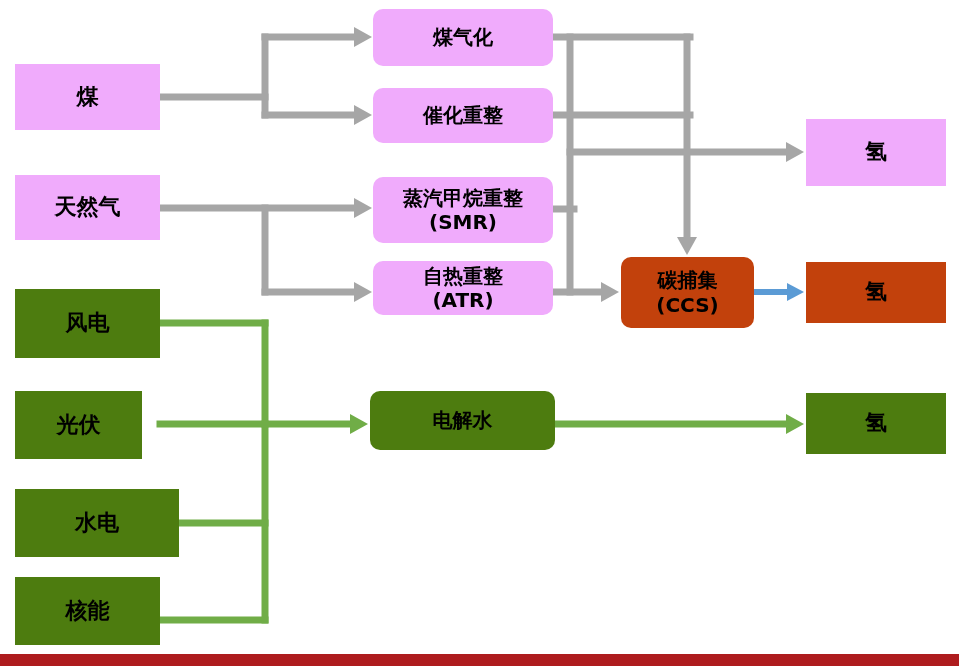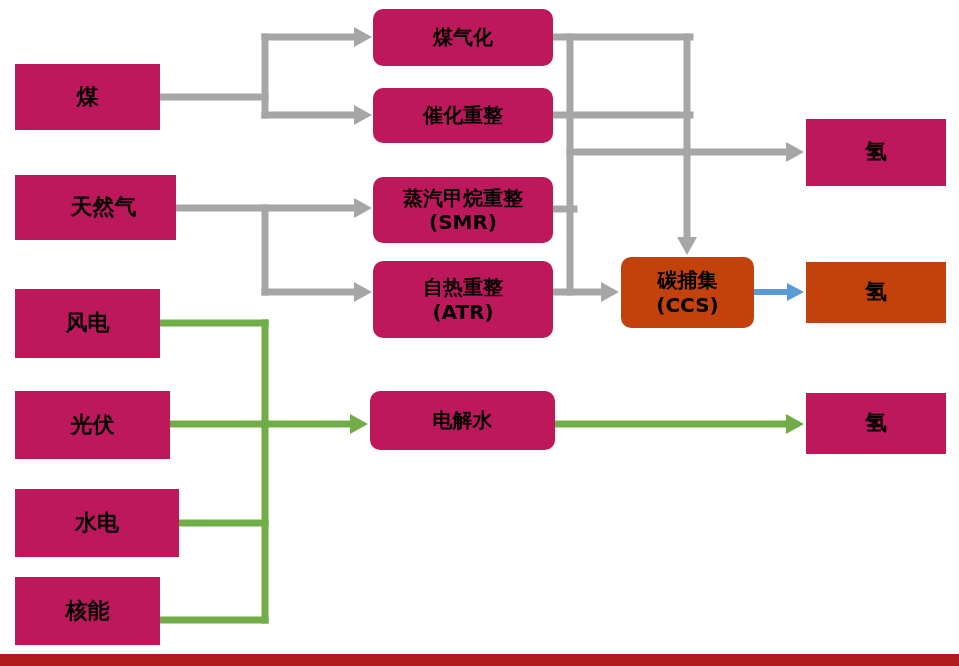--- a/index.html
+++ b/index.html
@@ -8,22 +8,22 @@
     font-family:"DejaVu Sans","Liberation Sans",sans-serif; overflow:hidden;
   }
   .box {
     position:absolute; display:flex; flex-direction:column;
     align-items:center; justify-content:center;
     font-weight:bold; color:#000; text-align:center;
     z-index:2; line-height:1.22; font-size:21px;
   }
   .box.src { font-size:22px; }
   .box.proc { font-size:20px; border-radius:10px; }
-  .gray  { background:#be185d; }
-  .green { background:#be185d;justify-content:center; }
+  .gray  { background:#f0abfc; }
+  .green { background:#4d7c0f;justify-content:center; }
   .blue  { background:#c2410c; }
   svg.connectors { position:absolute; left:0; top:0; z-index:1; }
   .footer-bar { position:absolute; left:0; top:654px; width:959px; height:12px; background:#ae1c1e; z-index:3; }
 </style>
 </head>
 <body>
 
 <div class="canvas">
 
   <svg class="connectors" width="959" height="666" viewBox="0 0 959 666">
@@ -72,47 +72,47 @@
       <line x1="754" y1="292" x2="789" y2="292"></line>
     </g>
     <g fill="#5b9bd5" stroke="none">
       <polygon points="804,292 787,283 787,301"></polygon>
     </g>
   </svg>
 
   <div class="box src gray" style="left:15px;top:64px;width:145px;height:66px;">
     <span>煤</span>
   </div>
-  <div class="box src gray" style="left:15px;top:175px;width:145px;height:65px;padding-left:16px;">
+  <div class="box src gray" style="left:15px;top:175px;width:145px;height:65px;">
     <span>天然气</span>
   </div>
   <div class="box src green" style="left:15px;top:289px;width:145px;height:69px;">
     <span>风电</span>
   </div>
-  <div class="box src green" style="left:15px;top:391px;width:155px;height:68px;">
+  <div class="box src green" style="left:15px;top:391px;width:127px;height:68px;">
     <span>光伏</span>
   </div>
   <div class="box src green" style="left:15px;top:489px;width:164px;height:68px;">
     <span>水电</span>
   </div>
   <div class="box src green" style="left:15px;top:577px;width:145px;height:68px;">
     <span>核能</span>
   </div>
 
   <div class="box proc gray" style="left:373px;top:9px;width:180px;height:57px;">
     <span>煤气化</span>
   </div>
   <div class="box proc gray" style="left:373px;top:177px;width:180px;height:66px;">
     <span>蒸汽甲烷重整</span>
     <span>(SMR)</span>
   </div>
   <div class="box proc gray" style="left:373px;top:88px;width:180px;height:55px;">
     <span>催化重整</span>
   </div>
-  <div class="box proc gray" style="left:373px;top:261px;width:180px;height:77px;">
+  <div class="box proc gray" style="left:373px;top:261px;width:180px;height:54px;">
     <span>自热重整</span>
     <span>(ATR)</span>
   </div>
   <div class="box proc blue" style="left:621px;top:257px;width:133px;height:71px;">
     <span>碳捕集</span>
     <span>(CCS)</span>
   </div>
   <div class="box proc green" style="left:370px;top:391px;width:185px;height:59px;">
     <span>电解水</span>
   </div>

